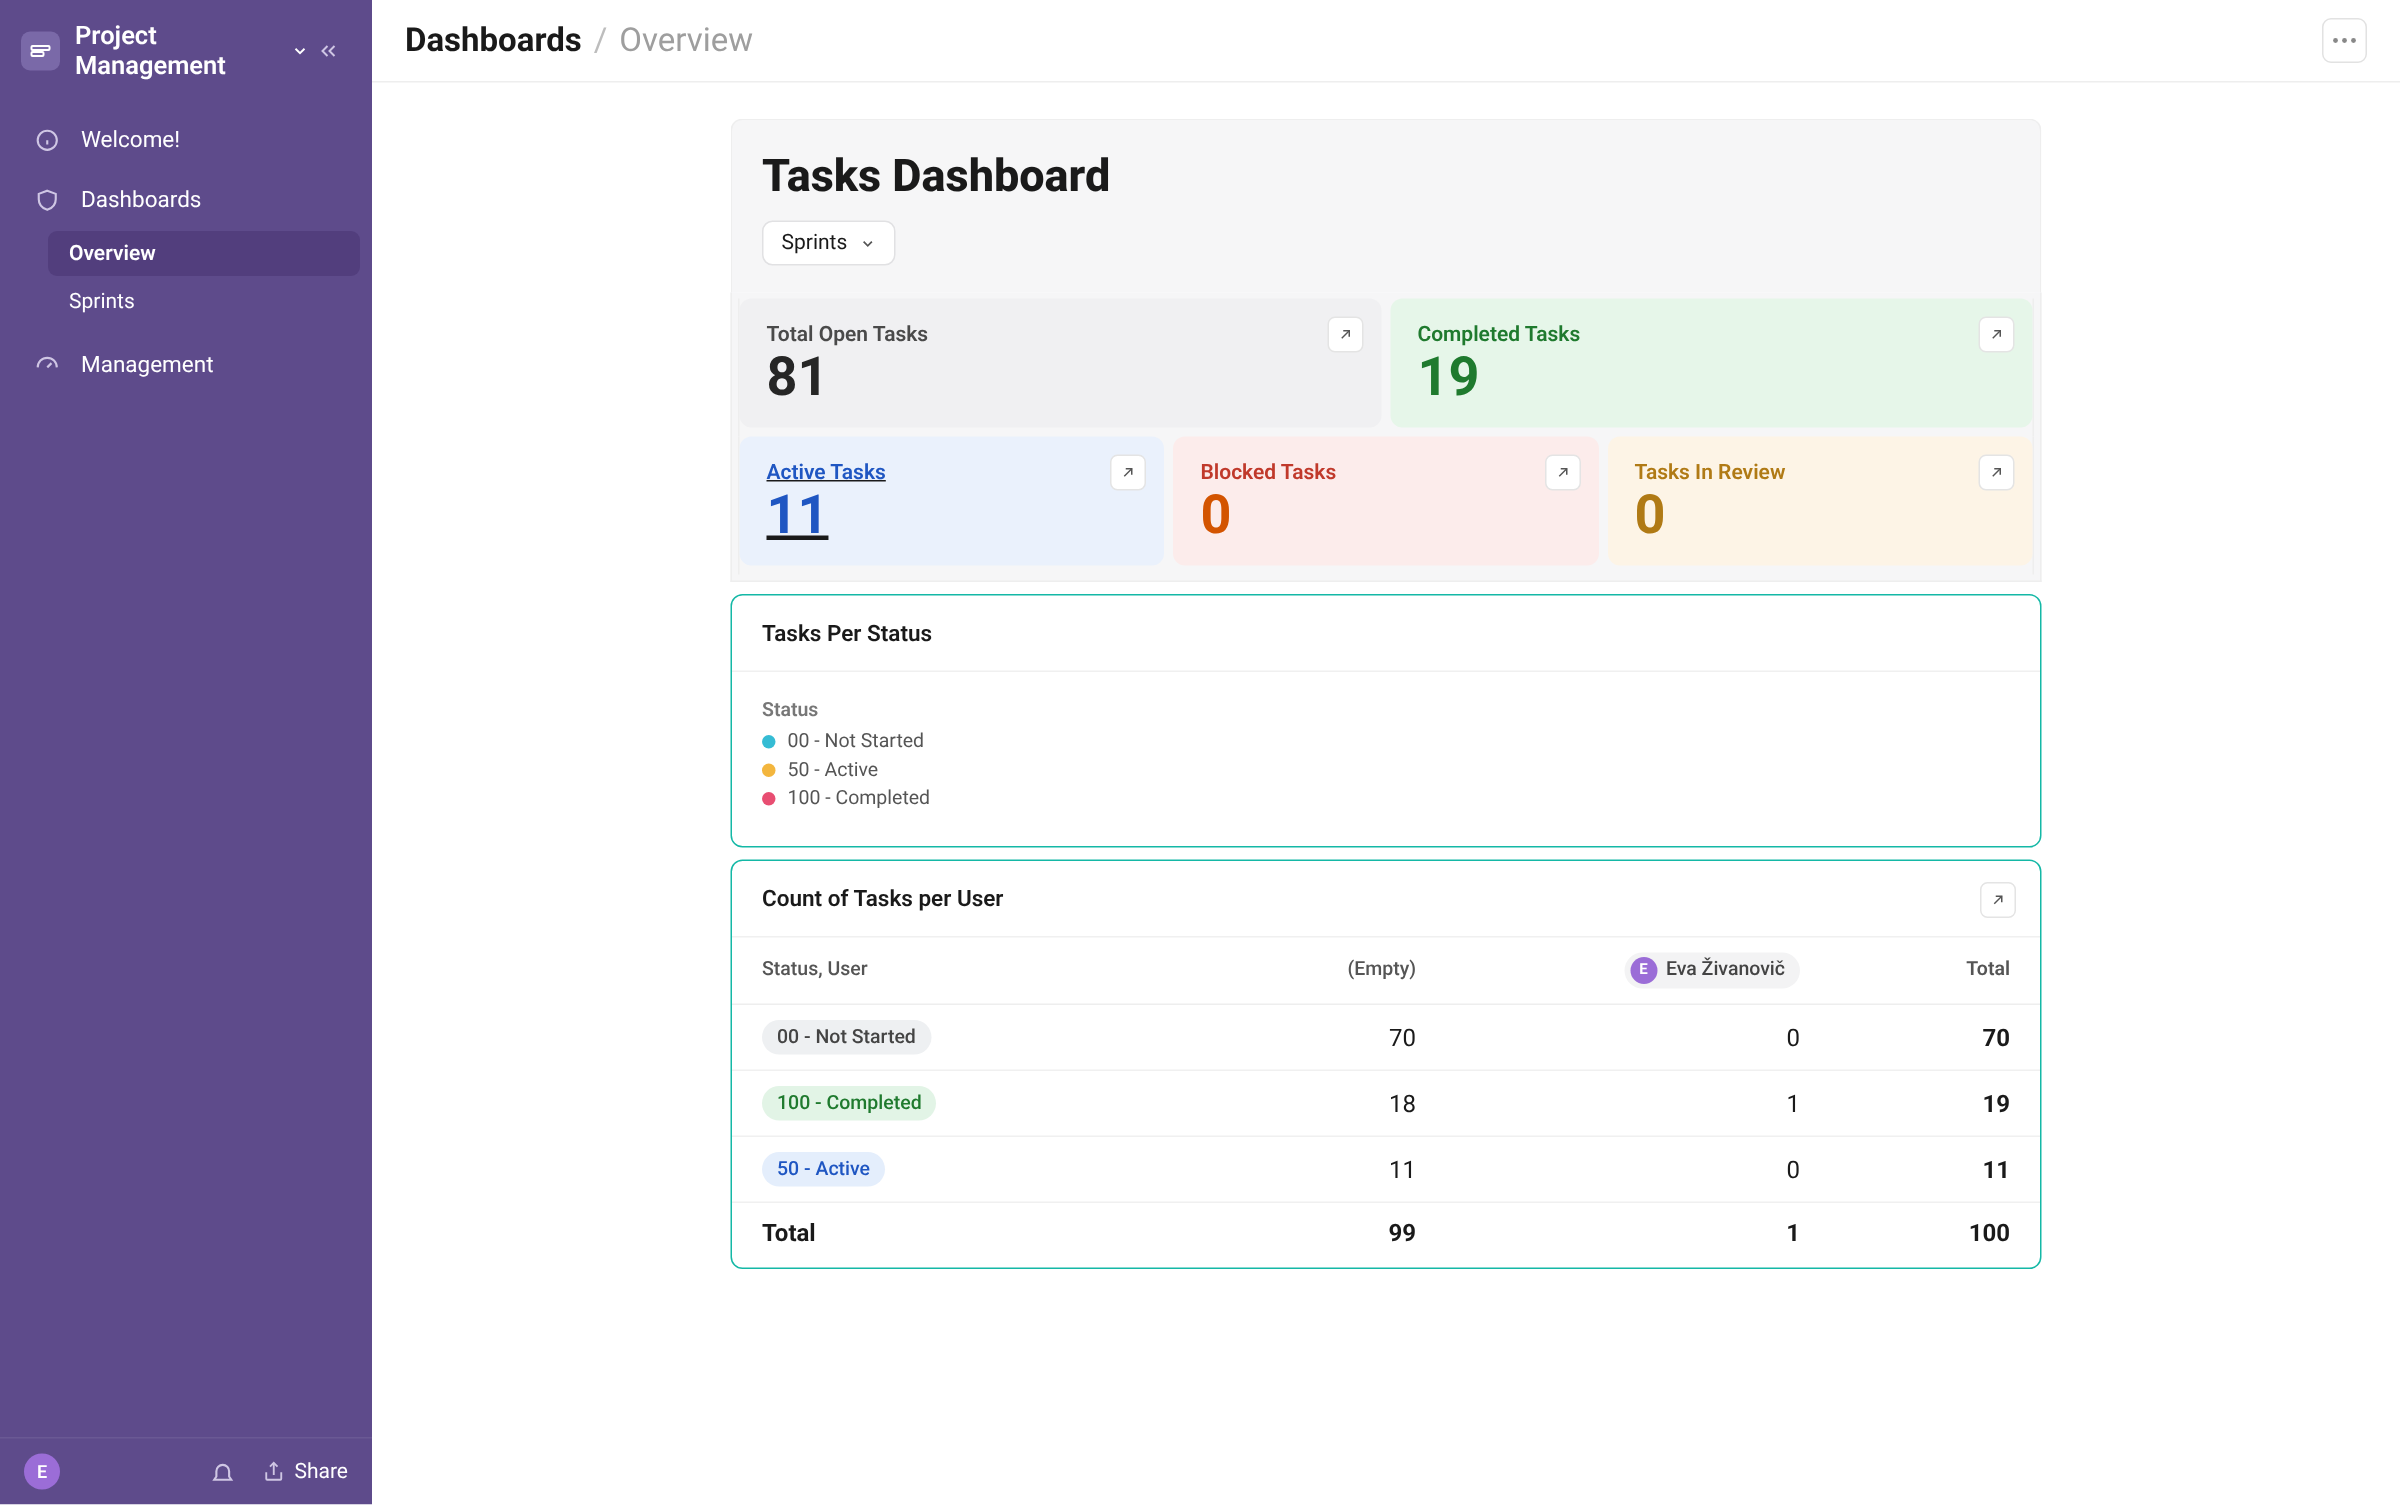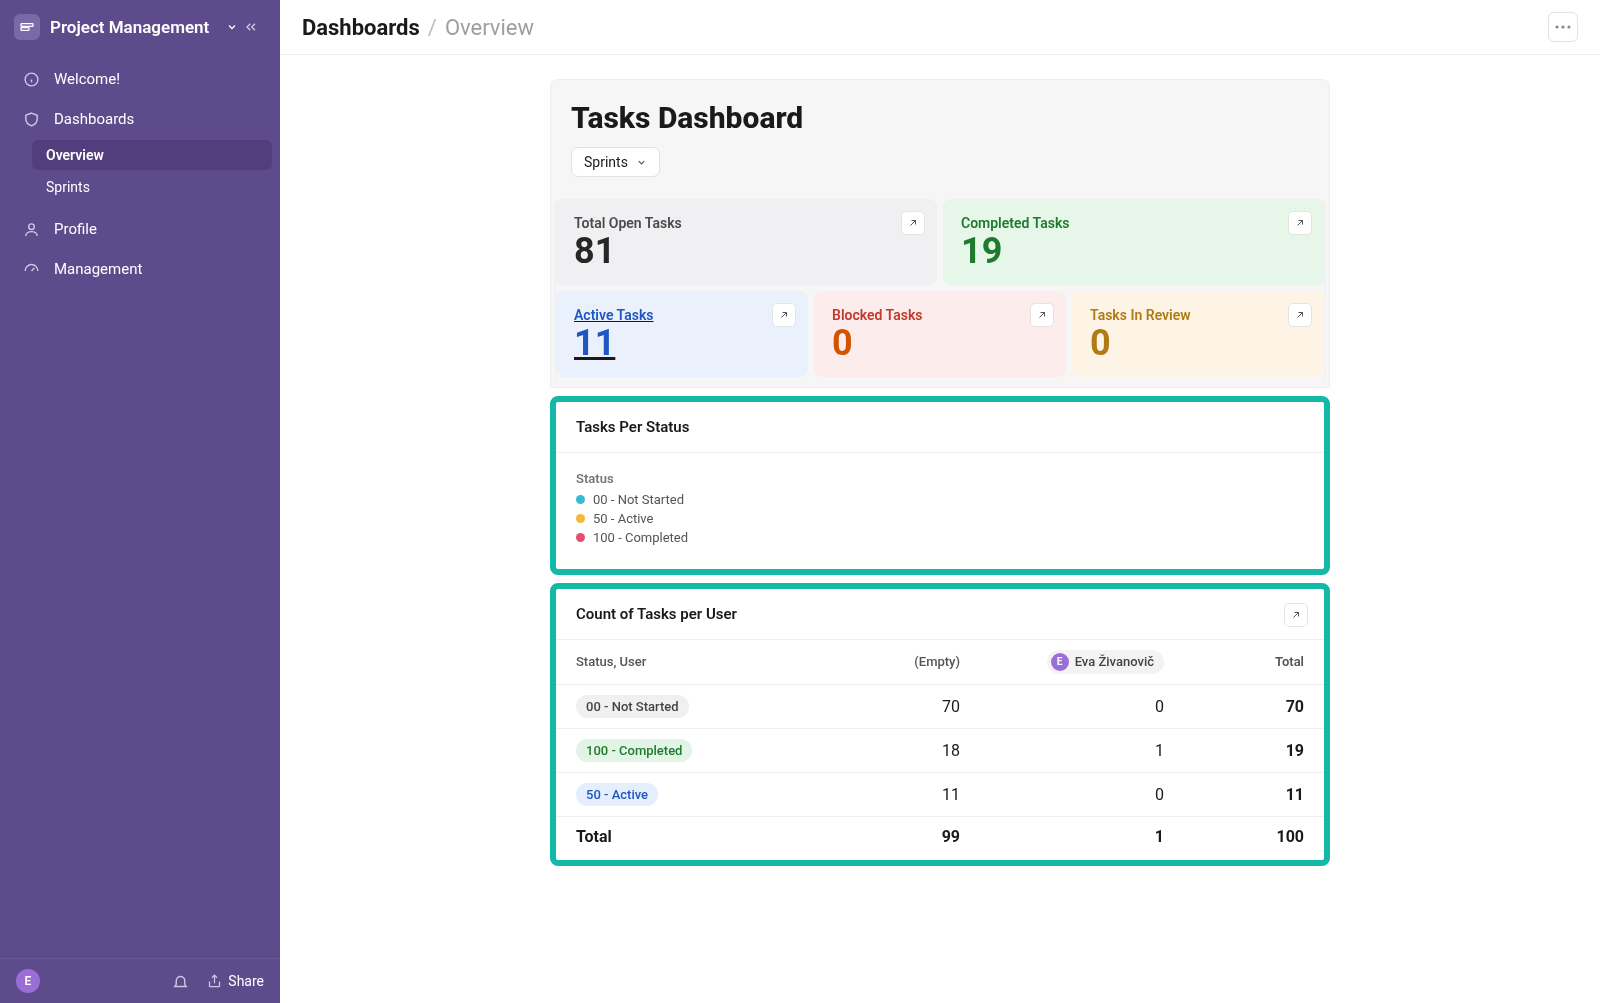--- a/index.html
+++ b/index.html
@@ -1,17 +1,17 @@
 <!DOCTYPE html>
 <html><head>
 <meta charset="utf-8">
 <style>
 * { box-sizing: border-box; margin: 0; padding: 0; }
 body { font-family: -apple-system, BlinkMacSystemFont, "Segoe UI", Roboto, Helvetica, Arial, sans-serif; width: 1600px; height: 1003px; overflow: hidden; display: flex; color: #1a1a1a; }
-.sidebar { width: 280px; background: #5e4b8b; color: #fff; display: flex; flex-direction: column; position: relative; }
+.sidebar { width: 248px; background: #5e4b8b; color: #fff; display: flex; flex-direction: column; position: relative; }
 .sidebar-header { display: flex; align-items: center; padding: 14px 16px 10px 14px; position: relative; }
 .ws-icon { width: 26px; height: 26px; background: #7a69a8; border-radius: 6px; display: flex; align-items: center; justify-content: center; margin-right: 10px; }
 .ws-name { font-size: 17px; font-weight: 600; flex: 1; }
 .collapse-btn { width: 26px; height: 26px; border-radius: 6px; display: flex; align-items: center; justify-content: center; cursor: pointer; }
 .nav { padding: 10px 8px; }
 .nav-item { display: flex; align-items: center; padding: 8px 12px; border-radius: 6px; cursor: pointer; font-size: 15px; margin-bottom: 2px; }
 .nav-item .nicon { width: 22px; height: 22px; margin-right: 12px; display: flex; align-items: center; justify-content: center; }
 .sub-items { margin-left: 10px; padding-left: 14px; margin-bottom: 8px; }
 .sub-item { padding: 7px 14px; border-radius: 6px; cursor: pointer; font-size: 14px; margin-bottom: 2px; }
 .sub-item.active { background: #523e7d; font-weight: 600; }
@@ -21,21 +21,21 @@
 .share-btn { display: flex; align-items: center; gap: 6px; font-size: 14px; cursor: pointer; }
 
 .main { flex: 1; display: flex; flex-direction: column; background: #fff; }
 .topbar { display: flex; align-items: center; padding: 12px 22px; border-bottom: 1px solid #eee; }
 .crumb-prim { font-size: 22px; font-weight: 700; color: #1a1a1a; }
 .crumb-sep { font-size: 22px; color: #bdbdbd; margin: 0 8px; }
 .crumb-sec { font-size: 22px; color: #9e9e9e; }
 .more-btn { margin-left: auto; width: 30px; height: 30px; border: 1px solid #e2e2e2; border-radius: 6px; display: flex; align-items: center; justify-content: center; cursor: pointer; color: #777; }
 
 .content { flex: 1; overflow: auto; padding: 24px 0 24px 0; display: flex; justify-content: center; }
-.dashboard { width: 780px; }
+.dashboard { width: 874px; }
 .dash-header { background: #f6f6f7; padding: 20px 20px 18px 20px; border-radius: 8px 8px 0 0; border: 1px solid #eee; border-bottom: none; }
 .dash-title { font-size: 30px; font-weight: 800; margin-bottom: 12px; }
 .sprints-btn { display: inline-flex; align-items: center; gap: 8px; background: #fff; border: 1px solid #e1e1e3; border-radius: 7px; padding: 6px 12px; font-size: 14px; cursor: pointer; }
 
 .cards-row { display: flex; gap: 6px; padding: 0 0 6px 0; background: #f6f6f7; border-left: 1px solid #eee; border-right: 1px solid #eee; }
 .cards-row:first-of-type { padding-top: 0; }
 .cards-wrap { background: #f6f6f7; border: 1px solid #eee; border-top: none; padding: 4px 4px; }
 .card { flex: 1; border-radius: 8px; padding: 16px 18px 14px 18px; position: relative; min-height: 76px; }
 .card .label { font-size: 14px; font-weight: 600; margin-bottom: 2px; }
 .card .value { font-size: 36px; font-weight: 700; line-height: 1.05; }
@@ -49,21 +49,21 @@
 .c-active { background: #eaf1fc; text-decoration: underline; }
 .c-active .label { color: #1f56c2; }
 .c-active .value { color: #1f56c2; }
 .c-blocked { background: #fceceb; }
 .c-blocked .label { color: #c0392b; }
 .c-blocked .value { color: #d35400; }
 .c-review { background: #fdf4e6; }
 .c-review .label { color: #b07a15; }
 .c-review .value { color: #b07a15; }
 
-.panel { background: #fff; border: 6px solid #14b8a6; border-radius: 8px; margin-top: 8px; }
+.panel { background: #fff; border: 1px solid #14b8a6; border-radius: 8px; margin-top: 8px; }
 .panel-header { padding: 16px 20px; font-size: 15px; font-weight: 600; border-bottom: 1px solid #f0f0f0; position: relative; }
 .panel-header .expand-btn { top: 14px; right: 16px; }
 .pie-body { padding: 18px 20px 20px 20px; display: flex; }
 .pie-holder { flex: 1; display: flex; align-items: center; justify-content: center; position: relative; }
 .legend { width: 170px; font-size: 13px; }
 .legend-title { color: #777; font-weight: 600; margin-bottom: 6px; }
 .legend-item { display: flex; align-items: center; gap: 8px; margin-bottom: 4px; color: #555; }
 .dot { width: 9px; height: 9px; border-radius: 50%; }
 
 .table-body { padding: 0 0 4px 0; }
@@ -128,29 +128,20 @@
             <path d="M12 3l8 3v5c0 5-3.5 8.5-8 10-4.5-1.5-8-5-8-10V6l8-3z"></path>
           </svg>
         </span>
       <span>Dashboards</span>
     </div>
     <div class="sub-items">
       <div class="sub-item active">Overview</div>
       <div class="sub-item">Sprints</div>
     </div>
 
-    <div class="nav-item">
-      <span class="nicon">
-          <svg width="17" height="17" viewBox="0 0 24 24" fill="none" stroke="#cfc6e4" stroke-width="2">
-            <circle cx="12" cy="8" r="4"></circle>
-            <path d="M4 21c0-4 4-6 8-6s8 2 8 6"></path>
-          </svg>
-        </span>
-      <span>Profile</span>
-    </div>
 
 
     <div class="nav-item">
       <span class="nicon">
           <svg width="17" height="17" viewBox="0 0 24 24" fill="none" stroke="#cfc6e4" stroke-width="2">
             <path d="M3 14a9 9 0 0118 0"></path>
             <line x1="12" y1="14" x2="16" y2="10"></line>
           </svg>
         </span>
       <span>Management</span>

